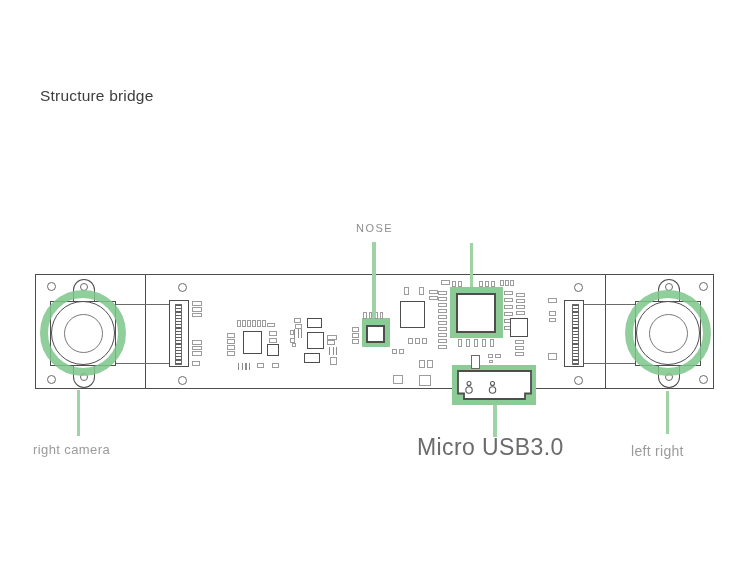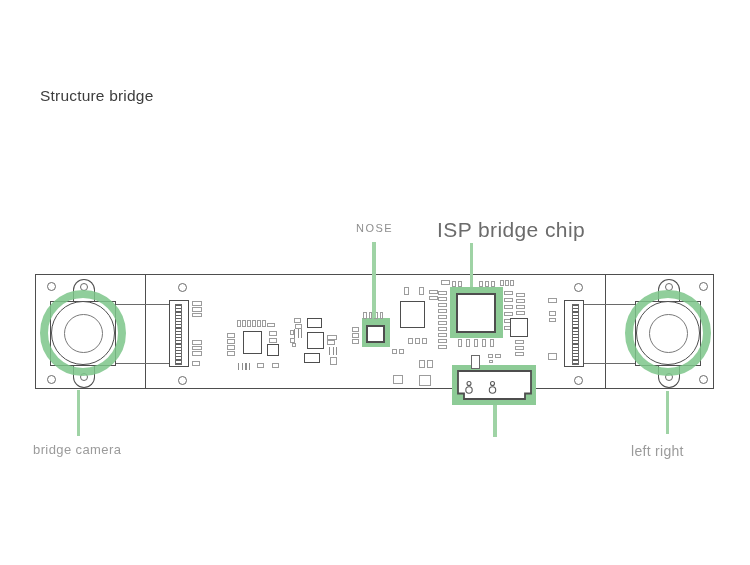--- a/index.html
+++ b/index.html
@@ -63,22 +63,22 @@
   
   .leader{position:absolute;width:3.5px;background:var(--green-line,#9fd3a5);z-index:6;}
 </style>
 </head>
 <body>
 
 <div class="canvas">
 
   <div class="title">Structure bridge</div>
   <div class="lbl nose">NOSE</div>
-  <div class="lbl isp">ISP bridge chip</div>
-  <div class="lbl rcam">bridge camera</div>
+  <div class="lbl usb">Micro USB3.0</div>
+  <div class="lbl rcam">right camera</div>
   <div class="lbl lcam">left right</div>
 
   <div class="abs board"></div>
   <div class="abs vdiv" style="left:145px;"></div>
   <div class="abs vdiv" style="left:605px;"></div>
 
   <div class="abs armline" style="left:116px;top:304px;width:53px;"></div>
   <div class="abs armline" style="left:116px;top:363px;width:53px;"></div>
   <div class="abs armline" style="left:584px;top:304px;width:51px;"></div>
   <div class="abs armline" style="left:584px;top:363px;width:51px;"></div>

